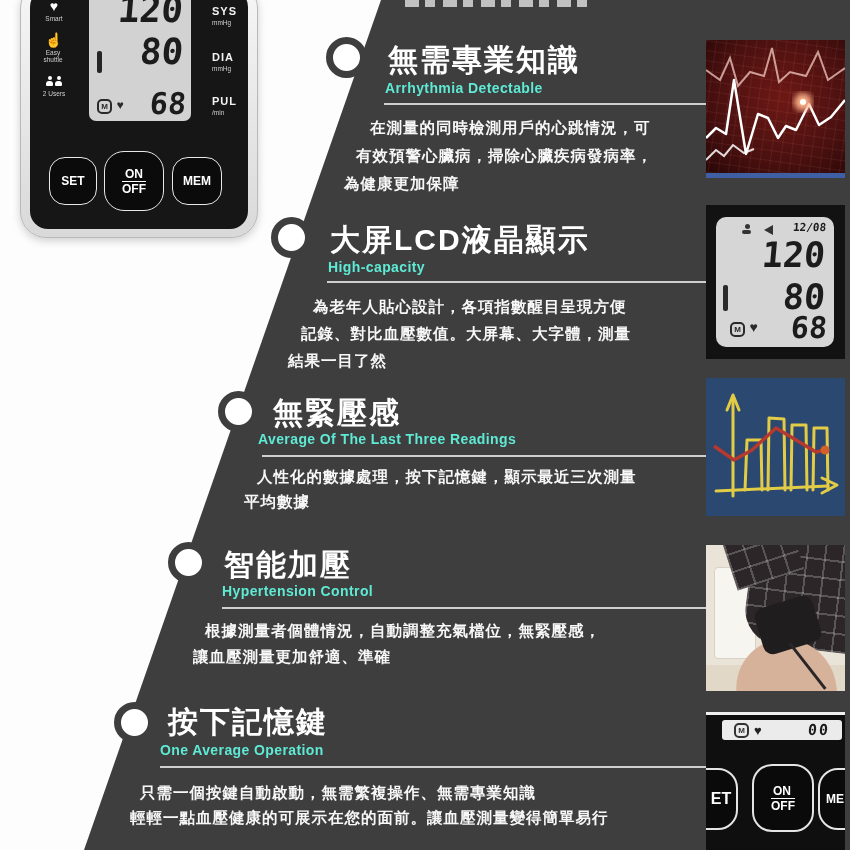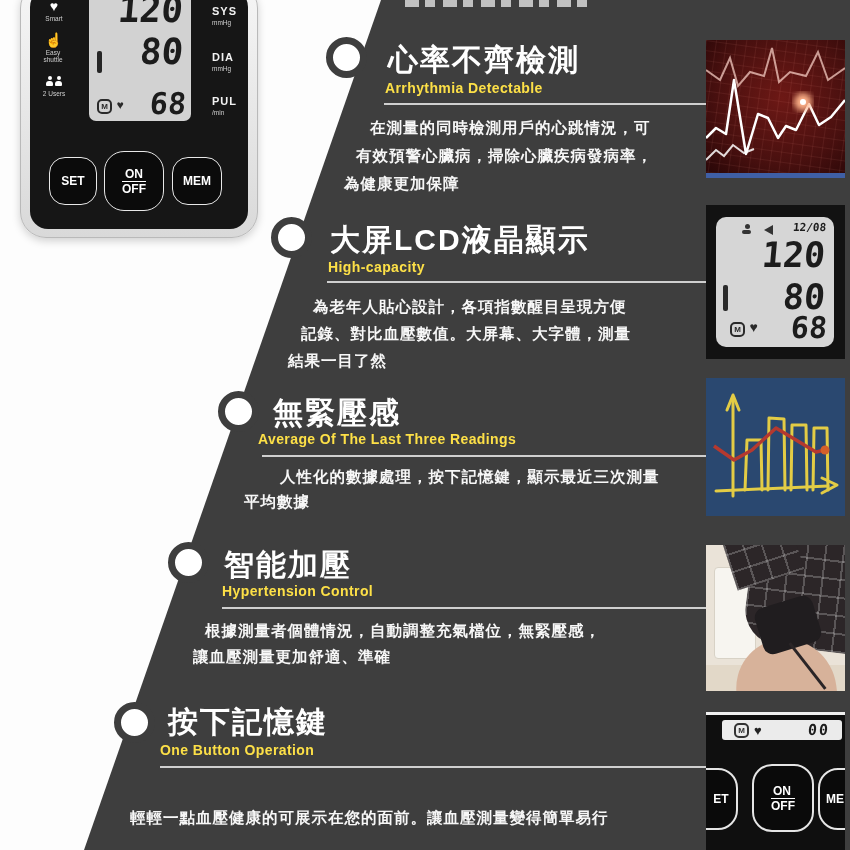--- a/index.html
+++ b/index.html
@@ -4,21 +4,21 @@
 <style>
   html,body{margin:0;padding:0;background:#222;}
   .page{position:relative;width:850px;height:850px;overflow:hidden;background:#3e3e3e;
         font-family:"Liberation Sans",sans-serif;-webkit-font-smoothing:antialiased;}
   .wedge{position:absolute;left:0;top:0;width:850px;height:850px;background:#fdfdfd;
          clip-path:polygon(0 0,381px 0,84px 850px,0 850px);}
   .abs{position:absolute;}
   
   .bullet{position:absolute;width:27px;height:27px;border-radius:50%;background:#fff;border:7px solid #3e3e3e;}
   .sec-title{position:absolute;color:#fff;font-size:30px;font-weight:bold;letter-spacing:2px;white-space:nowrap;}
-  .sec-sub{position:absolute;color:#fde047;font-size:14px;font-weight:bold;letter-spacing:.4px;white-space:nowrap;}
+  .sec-sub{position:absolute;color:#5eead4;font-size:14px;font-weight:bold;letter-spacing:.4px;white-space:nowrap;}
   .divider{position:absolute;height:2px;background:#cfcfcf;}
   .pline{position:absolute;color:#f7f7f7;font-size:15.5px;font-weight:bold;letter-spacing:1px;white-space:nowrap;}
   .clipfrag{position:absolute;left:405px;top:0;width:185px;height:7px;opacity:.85;
     background:repeating-linear-gradient(90deg,#d8d8d8 0 14px,transparent 14px 20px,#d8d8d8 20px 30px,transparent 30px 38px);}
   
   .dev-shell{position:absolute;left:20px;top:-18px;width:236px;height:254px;border-radius:26px;
     background:linear-gradient(180deg,#f6f6f6,#d9d9d9);border:1px solid #b9b9b9;box-shadow:0 3px 8px rgba(0,0,0,.18);}
   .dev-face{position:absolute;left:9px;top:6px;width:218px;height:240px;border-radius:18px;background:#161616;overflow:hidden;}
   .dev-lcd{position:absolute;left:59px;top:4px;width:102px;height:128px;border-radius:7px;background:#d2d2d2;}
   .seg{font-family:"DejaVu Sans Mono",monospace;font-weight:bold;color:#1c1c1c;transform:skewX(-5deg);}
@@ -99,53 +99,54 @@
         <div>
           <div style="border-bottom:1.5px solid #fff;padding:0 2px;">ON</div>
           <div>OFF</div>
         </div>
       </div>
       <div class="dev-btn" style="left:142px;top:168px;width:48px;height:46px;border-radius:16px;font-size:12px;">MEM</div>
     </div>
   </div>
 
   <div class="bullet" style="left:326px;top:37px;"></div>
-  <div class="sec-title" style="left:388px;top:40px;">心率不齊檢測</div>
+  <div class="sec-title" style="left:388px;top:40px;">無需專業知識</div>
   <div class="sec-sub" style="left:385px;top:80px;">Arrhythmia Detectable</div>
   <div class="divider" style="left:384px;top:103px;width:322px;"></div>
   <div class="pline" style="left:370px;top:118px;">在測量的同時檢測用戶的心跳情況，可</div>
   <div class="pline" style="left:356px;top:146px;">有效預警心臟病，掃除心臟疾病發病率，</div>
   <div class="pline" style="left:344px;top:174px;">為健康更加保障</div>
 
   <div class="bullet" style="left:271px;top:217px;"></div>
   <div class="sec-title" style="left:330px;top:220px;">大屏LCD液晶顯示</div>
   <div class="sec-sub" style="left:328px;top:259px;">High-capacity</div>
   <div class="divider" style="left:327px;top:281px;width:379px;"></div>
   <div class="pline" style="left:313px;top:297px;">為老年人貼心設計，各項指數醒目呈現方便</div>
   <div class="pline" style="left:301px;top:324px;">記錄、對比血壓數值。大屏幕、大字體，測量</div>
   <div class="pline" style="left:288px;top:351px;">結果一目了然</div>
 
   <div class="bullet" style="left:218px;top:391px;"></div>
   <div class="sec-title" style="left:273px;top:393px;">無緊壓感</div>
   <div class="sec-sub" style="left:258px;top:431px;">Average Of The Last Three Readings</div>
   <div class="divider" style="left:262px;top:455px;width:444px;"></div>
-  <div class="pline" style="left:257px;top:467px;margin-left:23px;">人性化的數據處理，按下記憶鍵，顯示最近三次測量</div>
+  <div class="pline" style="left:257px;top:467px;">人性化的數據處理，按下記憶鍵，顯示最近三次測量</div>
   <div class="pline" style="left:244px;top:492px;">平均數據</div>
 
   <div class="bullet" style="left:168px;top:542px;"></div>
   <div class="sec-title" style="left:224px;top:545px;">智能加壓</div>
   <div class="sec-sub" style="left:222px;top:583px;">Hypertension Control</div>
   <div class="divider" style="left:222px;top:607px;width:484px;"></div>
   <div class="pline" style="left:205px;top:621px;">根據測量者個體情況，自動調整充氣檔位，無緊壓感，</div>
   <div class="pline" style="left:193px;top:647px;">讓血壓測量更加舒適、準確</div>
 
   <div class="bullet" style="left:114px;top:702px;"></div>
   <div class="sec-title" style="left:168px;top:702px;">按下記憶鍵</div>
-  <div class="sec-sub" style="left:160px;top:742px;">One Button Operation</div>
+  <div class="sec-sub" style="left:160px;top:742px;">One Average Operation</div>
   <div class="divider" style="left:160px;top:766px;width:546px;"></div>
+  <div class="pline" style="left:140px;top:783px;">只需一個按鍵自動啟動，無需繁複操作、無需專業知識</div>
   <div class="pline" style="left:130px;top:808px;">輕輕一點血壓健康的可展示在您的面前。讓血壓測量變得簡單易行</div>
 
   <div class="simg" style="top:40px;height:138px;">
     <svg width="139" height="138" viewBox="0 0 139 138">
       <defs>
         <radialGradient id="ecgbg" cx="55%" cy="42%" r="85%">
           <stop offset="0" stop-color="#6d1815"></stop>
             <stop offset="0.55" stop-color="#49100f"></stop>
             <stop offset="1" stop-color="#200405"></stop>
         </radialGradient>
@@ -214,21 +215,21 @@
     <div class="abs" style="left:100px;top:92px;width:3px;height:58px;background:#2a2527;transform:rotate(-38deg);"></div>
   </div>
 
   <div class="simg" style="top:712px;height:138px;background:#0f0f0f;">
     <div class="abs" style="left:0;top:0;width:139px;height:3px;background:#f0f0f0;"></div>
     <div class="abs" style="left:16px;top:8px;width:120px;height:20px;background:#ebebeb;border-radius:3px;display:flex;align-items:center;padding:0 12px;box-sizing:border-box;">
       <span class="micon" style="border-color:#333;color:#333;">M</span>
       <span style="color:#222;font-size:13px;margin-left:5px;">♥</span>
       <span class="seg" style="margin-left:auto;font-size:15px;letter-spacing:2px;">00</span>
     </div>
-    <div class="bbtn" style="left:-28px;top:56px;width:60px;height:62px;font-size:12px;padding-left:26px;box-sizing:border-box;">ET</div>
+    <div class="bbtn" style="left:-28px;top:56px;width:60px;height:62px;font-size:16px;padding-left:26px;box-sizing:border-box;">ET</div>
     <div class="bbtn" style="left:46px;top:52px;width:58px;height:64px;font-size:12px;">
       <div>
         <div style="border-bottom:1.5px solid #fff;padding:0 2px;">ON</div>
         <div>OFF</div>
       </div>
     </div>
     <div class="bbtn" style="left:112px;top:56px;width:60px;height:62px;font-size:12px;justify-content:flex-start;padding-left:6px;box-sizing:border-box;">ME</div>
   </div>
 
 </div>

